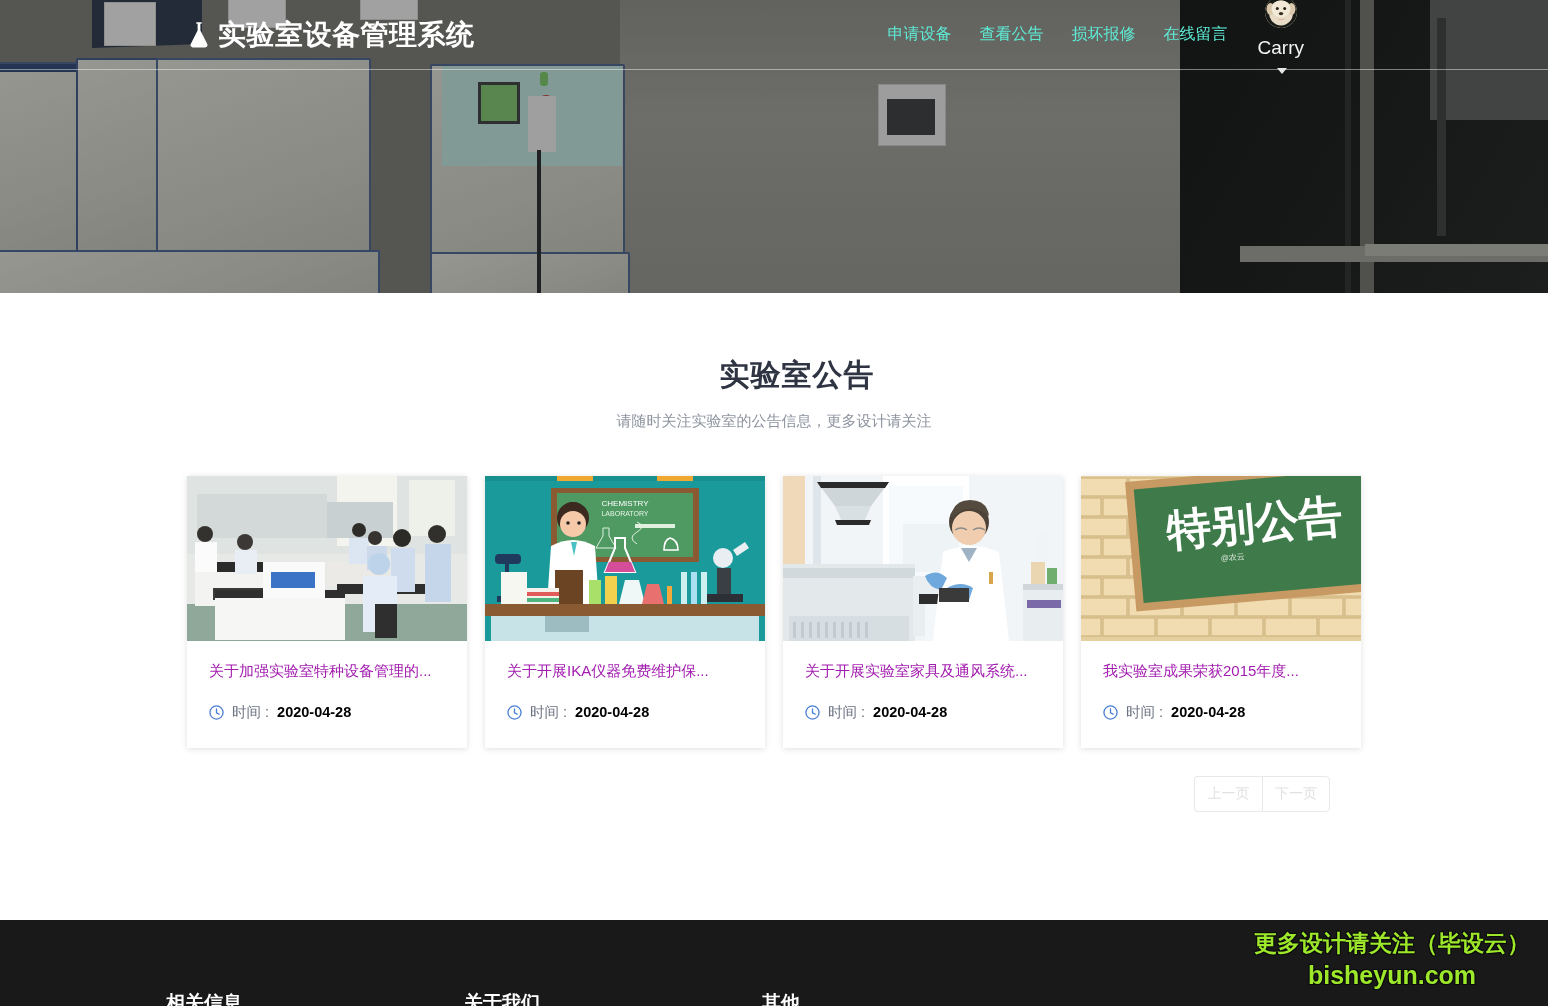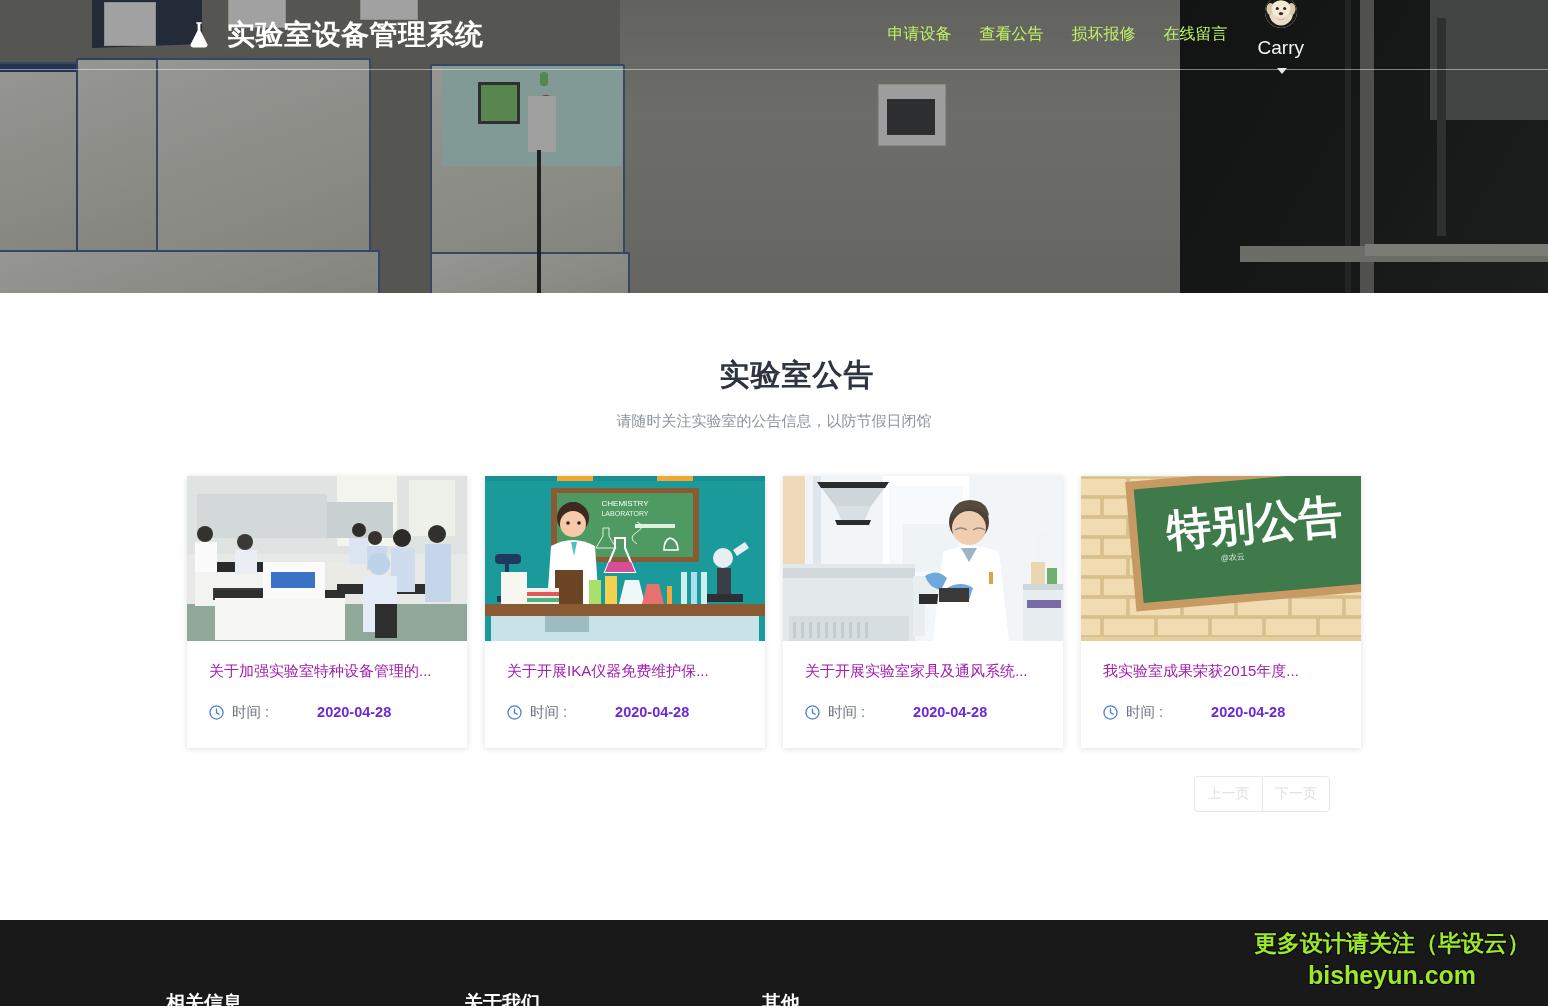--- a/index.html
+++ b/index.html
@@ -119,35 +119,35 @@
   }
 
   
   .navbar {
     position:absolute; left:0; top:0; width:1548px; height:70px;
     border-bottom:1px solid rgba(255,255,255,0.45);
     display:flex; align-items:center;
     z-index: 5;
   }
   .brand {
-    display:flex; align-items:center; gap:15px;
+    display:flex; align-items:center; gap:6px;
     margin-left:186px;
     color:#fff; text-decoration:none;
   }
   .flask-icon { width:26px; height:30px; display:block; }
   .brand-text {
     font-size:28px; font-weight:700; color:#ffffff;
     letter-spacing:0.5px; line-height:1;
   }
   .nav-right {
     margin-left:auto; margin-right:244px;
     display:flex; align-items:center;
   }
   .nav-link {
-    color:#bef264; font-size:16px; text-decoration:none;
+    color:#5eead4; font-size:16px; text-decoration:none;
     padding:0 14px; white-space:nowrap;
   }
   .nav-user { display:flex; align-items:center; gap:9px; padding-left:16px;flex-direction:column; }
   .avatar {
     width:32px; height:32px; border-radius:50%;
     overflow:hidden; position:relative;
     background:#cdb89b;
     flex:0 0 auto;
   }
   .dog-svg { width:32px; height:32px; display:block; }
@@ -195,21 +195,21 @@
   .card-title {
     font-size:15px; color:#a21caf; line-height:1.3;
     white-space:nowrap; overflow:hidden; text-overflow:ellipsis;
   }
   .card-meta {
     margin-top:22px; display:flex; align-items:center; gap:8px;
     font-size:14.5px; color:#666d79;
   }
   .clock-icon { width:15px; height:15px; display:block; }
   .meta-label { color:#6a7180; }
-  .meta-date { color:#6d28d9; font-weight:700;margin-left:40px; }
+  .meta-date { color:#000000; font-weight:700; }
 
   .pager {
     display:flex; justify-content:flex-end;
     padding:0 218px;
     margin-top:28px;
   }
   .pager-inner { display:flex; }
   .pg-btn {
     width:68px; height:36px;
     border:1px solid #e8e8e8;
@@ -319,21 +319,21 @@
         </span>
         <span class="user-name">Carry</span>
         <span class="caret"></span>
       </div>
     </div>
   </div>
 </div>
 
 <div class="main">
   <h1 class="section-title">实验室公告</h1>
-  <p class="section-sub">请随时关注实验室的公告信息，以防节假日闭馆</p>
+  <p class="section-sub">请随时关注实验室的公告信息，更多设计请关注</p>
 
   <div class="cards">
 
     <div class="card">
       <div class="card-img">
         <svg viewBox="0 0 280 165" width="280" height="165" preserveAspectRatio="none" aria-hidden="true">
           <rect width="280" height="165" fill="#e7e9e6"></rect>
           <rect x="0" y="0" width="280" height="78" fill="#dfe3e2"></rect>
           <rect x="150" y="0" width="60" height="70" fill="#f3f4ee"></rect>
           <rect x="222" y="4" width="46" height="56" fill="#eef0ea"></rect>

